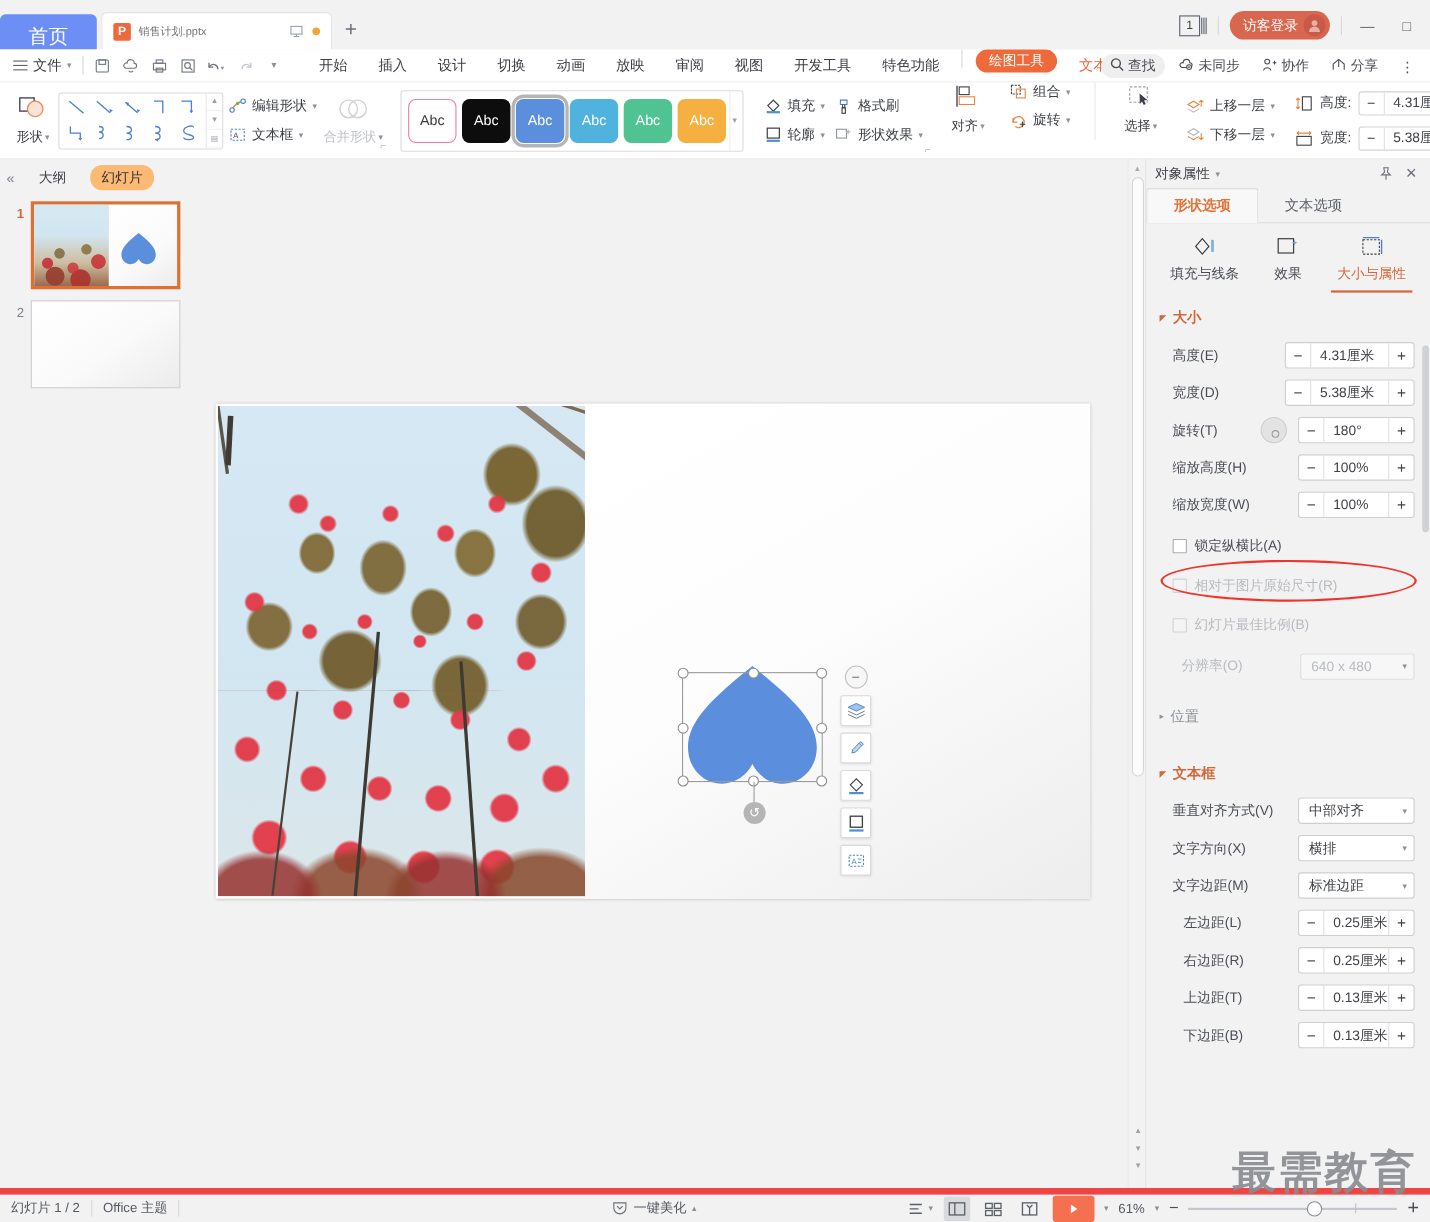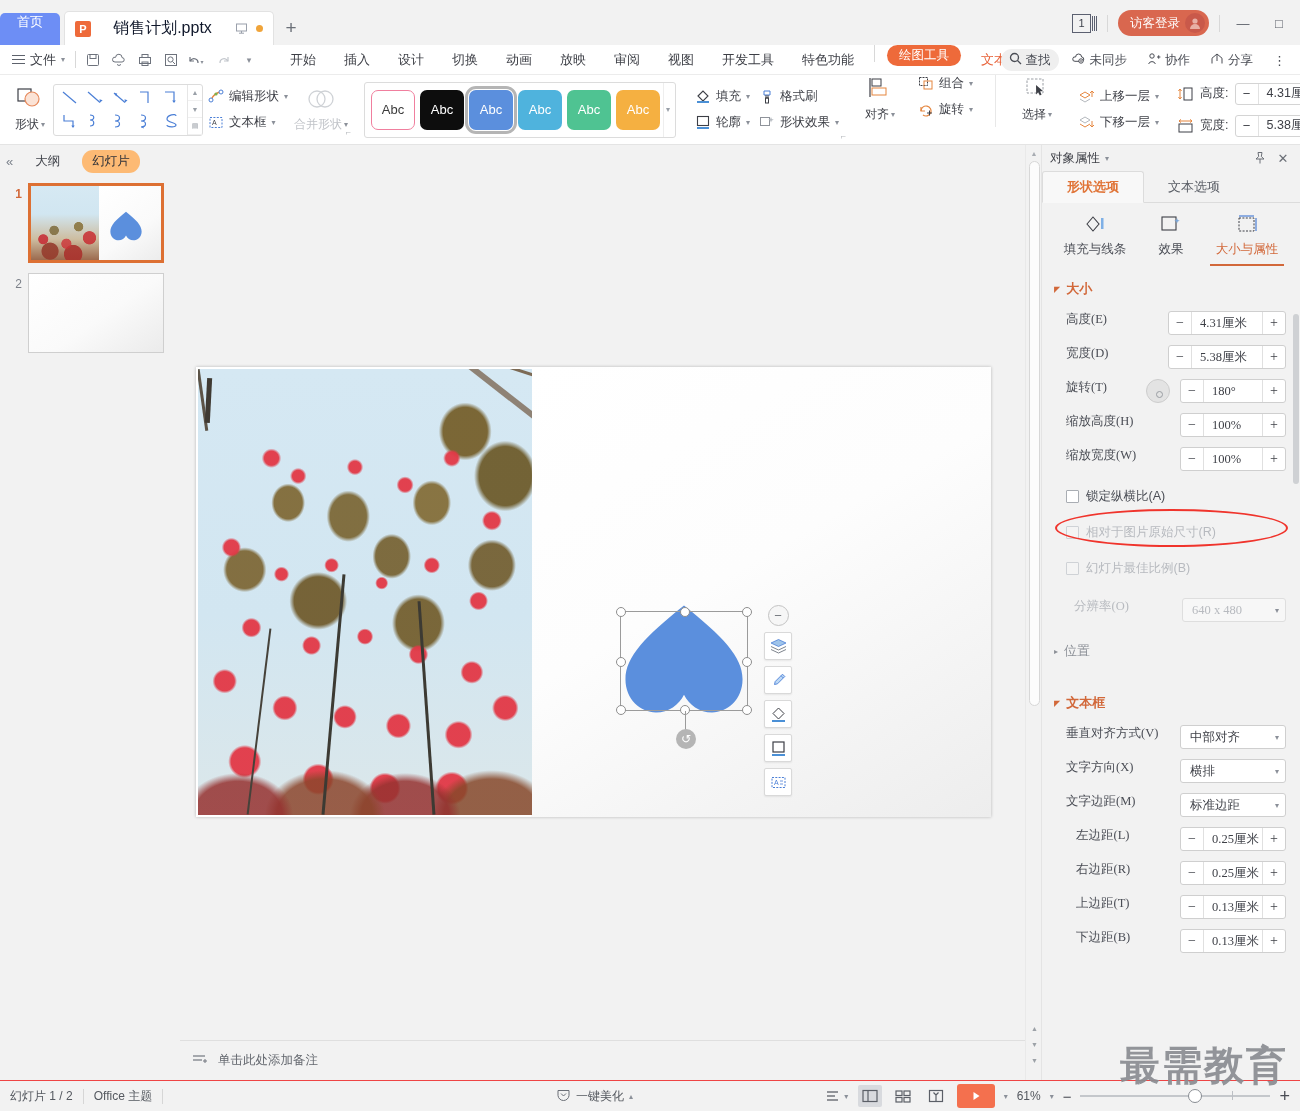--- a/index.html
+++ b/index.html
@@ -6,27 +6,27 @@
   html,body{
     width:1300px;height:1111px;overflow:hidden;
     font-family:"Liberation Sans","DejaVu Sans",sans-serif;
     font-size:12px;color:#40424a;background:#f2f2f2;
     -webkit-font-smoothing:antialiased;
   }
   .app{position:relative;width:1300px;height:1111px;display:flex;flex-direction:column;background:#f2f2f2;}
 
   
   .titlebar{height:45px;background:#f2f2f2;display:flex;align-items:flex-end;position:relative;flex:0 0 45px;}
-  .home-tab{width:60px;height:32px;margin-left:0;background:#6d8ef5;color:#fff;border-radius:5px 5px 0 0;
-    display:flex;align-items:flex-start;justify-content:center;font-size:13px;}
+  .home-tab{width:88px;height:32px;margin-left:0;background:#6d8ef5;color:#fff;border-radius:5px 5px 0 0;
+    display:flex;align-items:flex-end;justify-content:center;font-size:18px;}
   .doc-tab{height:34px;min-width:210px;background:#fff;border:1px solid #e2e2e2;border-bottom:none;
     border-radius:5px 5px 0 0;display:flex;align-items:center;padding:0 10px;gap:7px;margin-left:4px;position:relative;}
   .pico{width:16px;height:16px;background:#ee6a3a;border-radius:2px;color:#fff;font-size:11px;font-weight:bold;
     display:flex;align-items:center;justify-content:center;}
-  .doc-name{font-size:16px;color:#0f172a;flex:1;white-space:nowrap;text-align:center;}
+  .doc-name{font-size:10px;color:#737373;flex:1;white-space:nowrap;}
   .tab-mini{width:15px;height:15px;display:flex;align-items:center;justify-content:center;color:#9aa0ab;}
   .dot-amber{width:7px;height:7px;border-radius:50%;background:#f0a43a;}
   .plus-tab{width:34px;height:34px;display:flex;align-items:center;justify-content:center;font-size:19px;color:#6b7078;}
   .tb-right{position:absolute;right:8px;top:8px;display:flex;align-items:center;gap:10px;height:30px;}
   .page-badge{display:flex;align-items:center;gap:1px;}
   .page-badge .num{width:19px;height:19px;border:1px solid #5b6070;display:flex;align-items:center;justify-content:center;font-size:11px;color:#3b3f49;}
   .page-badge .bars{display:flex;gap:1px;}
   .page-badge .bars i{display:block;width:1px;height:15px;background:#5b6070;}
   .sep-v{width:1px;height:17px;background:#d8d8d8;}
   .guest{height:26px;border-radius:13px;background:#d9674f;color:#fff;display:flex;align-items:center;
@@ -148,21 +148,21 @@
   .rp-tab.active{background:#f8f8f8;border:1px solid #dcdcdc;border-bottom:1px solid #f8f8f8;margin-bottom:-1px;
     border-radius:3px 3px 0 0;color:#e07437;font-weight:bold;}
   .rp-icons{display:flex;justify-content:space-around;padding:6px 6px 0;}
   .rp-iconbtn{display:flex;flex-direction:column;align-items:center;gap:4px;padding:4px 6px 6px;}
   .rp-iconbtn .t{font-size:12.5px;color:#4a4d55;}
   .rp-iconbtn.active .t{color:#d2683a;}
   .rp-iconbtn.active{border-bottom:2px solid #d2683a;}
   .rp-body{flex:1;overflow:hidden;padding:0 0 0 0;position:relative;}
   .sec-head{display:flex;align-items:center;gap:6px;padding:14px 0 8px 12px;color:#d2683a;font-size:13px;font-weight:bold;}
   .tri{font-size:8px;}
-  .frow{display:flex;padding:5px 14px 5px 24px;gap:6px;height:34px;font-family:Liberation Serif, serif;}
+  .frow{display:flex;align-items:center;padding:5px 14px 5px 24px;gap:6px;height:34px;}
   .flabel{font-size:12.5px;color:#4a4d55;flex:1;white-space:nowrap;}
   .flabel.dis{color:#b7babf;}
   .fspin{display:flex;align-items:center;height:24px;border:1px solid #cfcfcf;border-radius:3px;background:#fff;}
   .fspin .b{width:22px;height:22px;display:flex;align-items:center;justify-content:center;color:#3d3f46;font-size:14px;}
   .fspin .v{width:72px;height:22px;border-left:1px solid #e0e0e0;border-right:1px solid #e0e0e0;display:flex;align-items:center;padding-left:8px;font-size:12.5px;color:#3d3f46;}
   .fspin.narrow .v{width:60px;}
   .dial{width:24px;height:24px;border-radius:50%;background:#e3e3e3;border:1px solid #cdcdcd;position:relative;margin-right:4px;}
   .dial:after{content:"";position:absolute;left:9px;bottom:4px;width:5px;height:5px;border-radius:50%;border:1px solid #9a9ea3;}
   .cbrow{display:flex;align-items:center;gap:7px;padding:7px 14px 7px 24px;}
   .cb{width:13px;height:13px;border:1px solid #a9adb3;background:#fff;border-radius:1px;}
@@ -171,21 +171,21 @@
   .cbl.dis{color:#b7babf;}
   .fsel{height:24px;border:1px solid #cfcfcf;border-radius:3px;background:#fff;display:flex;align-items:center;
     padding:0 6px 0 9px;font-size:12.5px;color:#3d3f46;min-width:106px;justify-content:space-between;gap:8px;}
   .fsel.dis{color:#b7babf;background:#f7f7f7;border-color:#dedede;gap:28px;}
   .fsel .cv{font-size:8px;color:#8b9099;}
   .ellipse{position:absolute;left:13px;top:243px;width:233px;height:38px;border:2.5px solid #f0342c;border-radius:50%;pointer-events:none;}
   .rp-scroll{position:absolute;right:0;top:48px;width:8px;bottom:0;}
   .rp-sthumb{position:absolute;right:1px;top:0;width:6px;height:170px;background:#cfd1d4;border-radius:3px;}
 
   
-  .statusbar{height:31px;background:#f2f2f2;border-top:1px solid #ef4444;display:flex;align-items:center;
+  .statusbar{height:31px;background:#f2f2f2;border-top:6px solid #ef4444;display:flex;align-items:center;
     padding:0 10px;gap:10px;flex:0 0 31px;position:relative;}
   .sb-txt{font-size:12px;color:#54585f;}
   .sb-sep{width:1px;height:15px;background:#d6d6d6;}
   .sb-right{margin-left:auto;display:flex;align-items:center;gap:9px;}
   .vbtn{width:24px;height:22px;display:flex;align-items:center;justify-content:center;border-radius:2px;color:#5b5f67;}
   .vbtn.active{background:#d8dade;}
   .playbtn{width:38px;height:24px;background:#f4704e;border-radius:3px;display:flex;align-items:center;justify-content:center;color:#fff;}
   .zoomtrack{width:190px;height:2px;background:#c4c7cb;position:relative;}
   .zknob{position:absolute;left:108px;top:-6px;width:14px;height:14px;border-radius:50%;background:#fff;border:1.5px solid #888c92;}
   .ztick{position:absolute;left:152px;top:-4px;width:1px;height:9px;background:#bcbfc4;}
@@ -841,31 +841,20 @@
                   <rect x="3" y="4.5" width="13" height="10" fill="none" stroke="#4b7fd6" stroke-dasharray="2 1.3"></rect>
                   <text x="5" y="12" font-size="7" fill="#4b7fd6">A</text>
                   <line x1="11" y1="8" x2="14" y2="8" stroke="#4b7fd6" stroke-width=".8"></line>
                   <line x1="11" y1="11" x2="14" y2="11" stroke="#4b7fd6" stroke-width=".8"></line>
                 </svg>
             </div>
           </div>
         </div>
       </div>
 
-      <div class="notesbar">
-        <span>
-          <svg width="17" height="15" viewBox="0 0 17 15">
-              <line x1="1" y1="4" x2="13" y2="4" stroke="#7a7f87" stroke-width="1.3"></line>
-              <line x1="1" y1="8" x2="10" y2="8" stroke="#7a7f87" stroke-width="1.3"></line>
-              <line x1="11" y1="9" x2="15" y2="9" stroke="#7a7f87" stroke-width="1.1"></line>
-              <line x1="13" y1="7" x2="13" y2="11" stroke="#7a7f87" stroke-width="1.1"></line>
-            </svg>
-        </span>
-        <span class="notes-txt">单击此处添加备注</span>
-      </div>
     </div>
 
     <div class="vscroll">
       <div class="arrow" style="top:1px">▲</div>
       <div class="vthumb"></div>
       <div class="vnav" style="bottom:46px">▲</div>
       <div class="vnav" style="bottom:30px">▼</div>
       <div class="vnav" style="bottom:14px">▼</div>
     </div>
 

